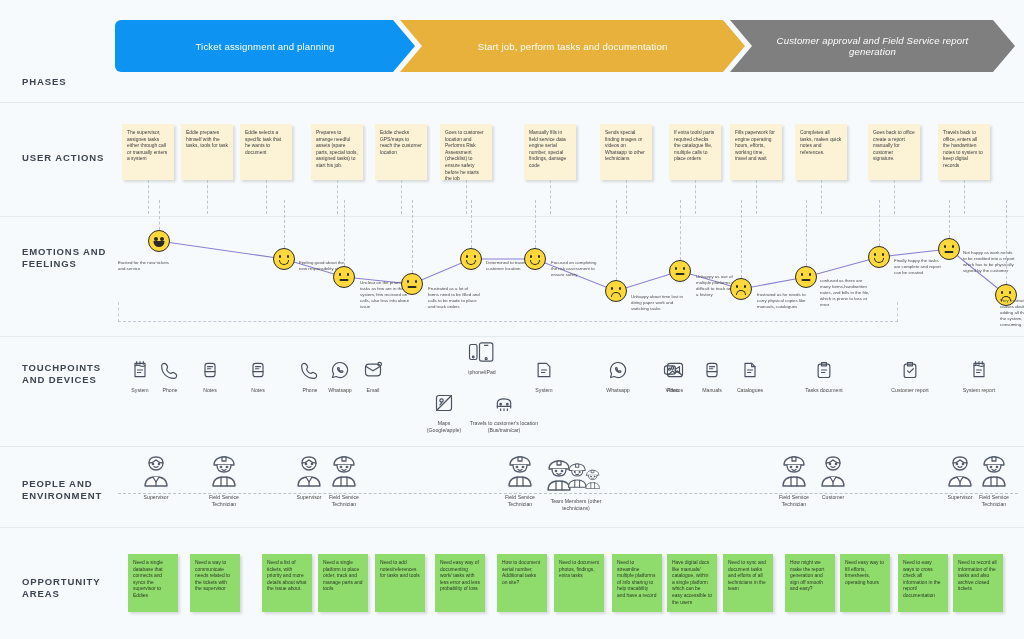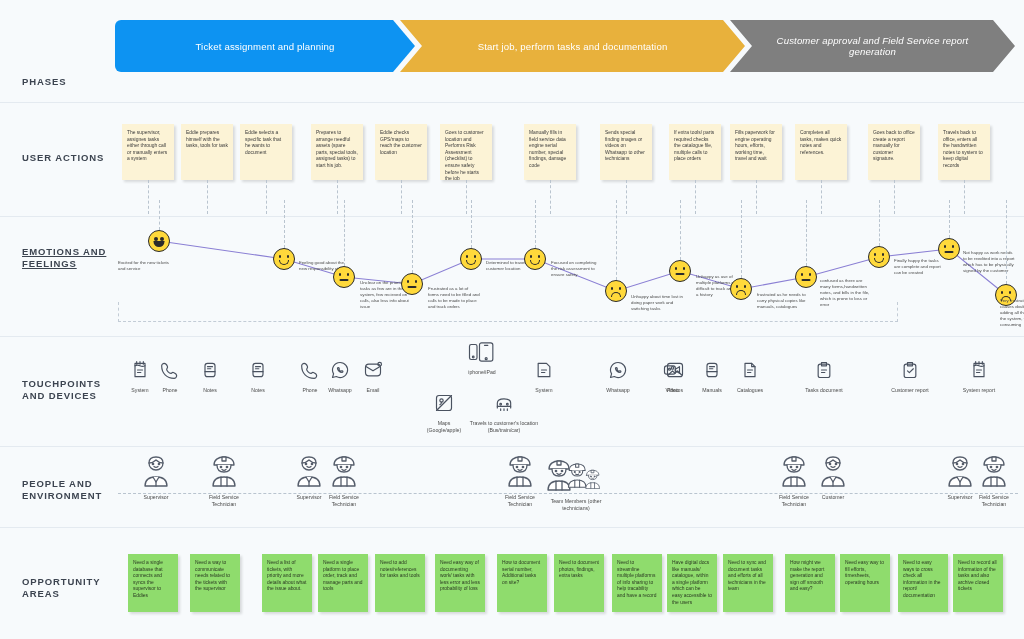--- a/index.html
+++ b/index.html
@@ -147,21 +147,21 @@
         <div class="vline" style="left: 821px; top: 56px; height: 34px;"></div>
         <div class="note note-yellow" style="left: 868px; top: 0px;"><span>Goes back to office create a report manually for customer signature.</span></div>
         <div class="vline" style="left: 894px; top: 56px; height: 34px;"></div>
         <div class="note note-yellow" style="left: 938px; top: 0px;"><span>Travels back to office, enters all the handwritten notes to system to keep digital records</span></div>
         <div class="vline" style="left: 964px; top: 56px; height: 34px;"></div>
       </div>
   </div>
   <div class="row-sep" style="top:216px;"></div>
 
   <div class="row" id="emotions-row">
-    <div class="row-label" style="top:28px; line-height:12px;text-decoration:underline;">EMOTIONS AND FEELINGS</div>
+    <div class="row-label" style="top:28px; line-height:12px;">EMOTIONS AND FEELINGS</div>
     <svg id="emotion-svg" width="1024" height="110">
       <polyline id="emotion-poly" fill="none" stroke="#8a7fd4" stroke-width="1.1" points="159,23 284,41 344,59 412,66 471,41 535,41 616,73 680,53 741,71 806,59 879,39 949,31 1006,77"></polyline>
     </svg>
     <div id="emotions-host" style="position:absolute; left:0; top:0; width:1024px; height:110px;">
         <div class="emoji excited" style="left: 148px; top: 12px;">
           <span class="eye l"></span>
           <span class="eye r"></span>
           <span class="mouth m-grin"></span>
         </div>
         <div class="emo-cap" style="left: 118px; top: 42px;">Excited for the new tickets and service</div>
@@ -249,21 +249,21 @@
           <span class="mouth m-frown"></span>
         </div>
         <div class="emo-cap" style="left: 1000px; top: 80px;">Very frustrated as this causes double work, adding all the info again to the system, which is time consuming</div>
         <div class="vline" style="left: 1006px; top: -18px; height: 84px;"></div>
       </div>
     <div class="dashbox" style="left:118px; top:84px; width:780px; height:20px;"></div>
   </div>
   <div class="row-sep" style="top:336px;"></div>
 
   <div class="row" id="touch-row">
-    <div class="row-label" style="top:40px;">TOUCHPOINTS AND DEVICES</div>
+    <div class="row-label" style="top:24px;">TOUCHPOINTS AND DEVICES</div>
     <div id="touch-host" style="position:absolute; left:0; top:0; width:1024px; height:110px;">
         <div class="tp" style="left: 122px; top: 22px; width: 36px;">
           <span class="glyph"><svg width="20" height="20" viewBox="0 0 24 24">
               <g class="ico">
                 <path d="M6 4h12v16H6z"></path>
                 <path d="M6 7c0 0 3-1.5 6 0s6 0 6 0"></path>
                 <path d="M9 12h6M9 15h4"></path>
                 <path d="M8 2v3M12 2v3M16 2v3"></path>
               </g>
             </svg></span>

